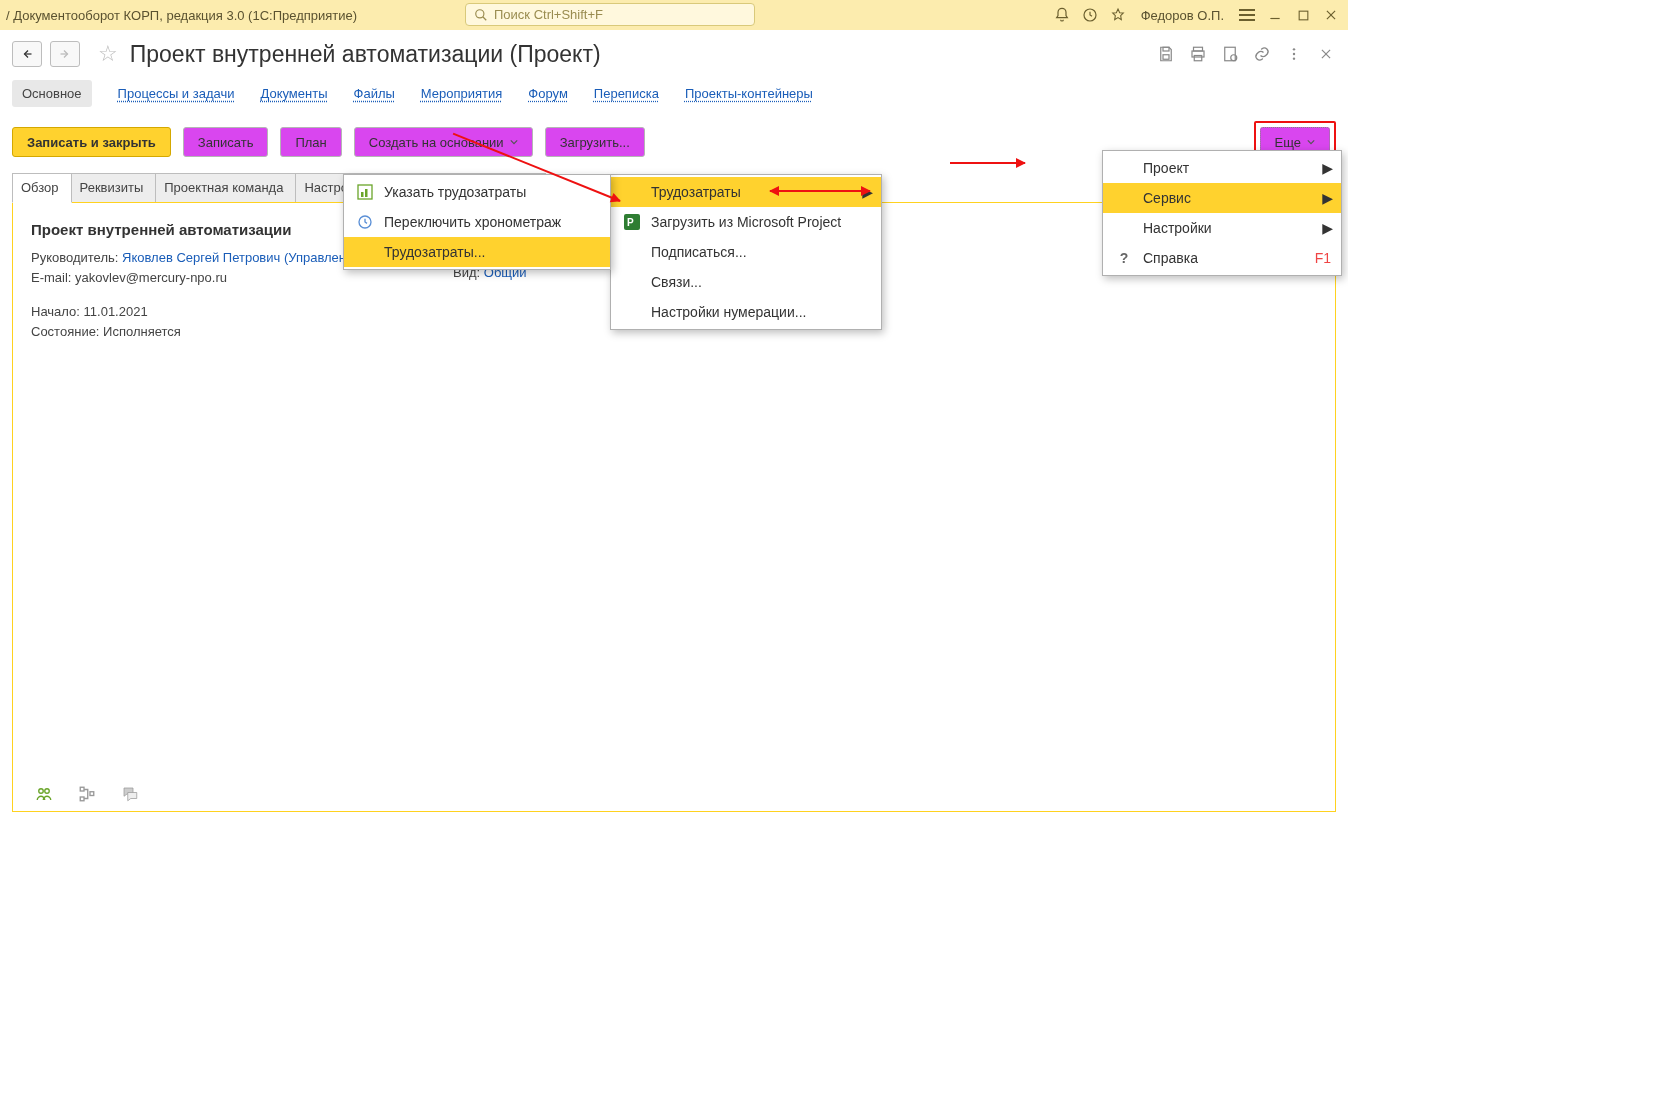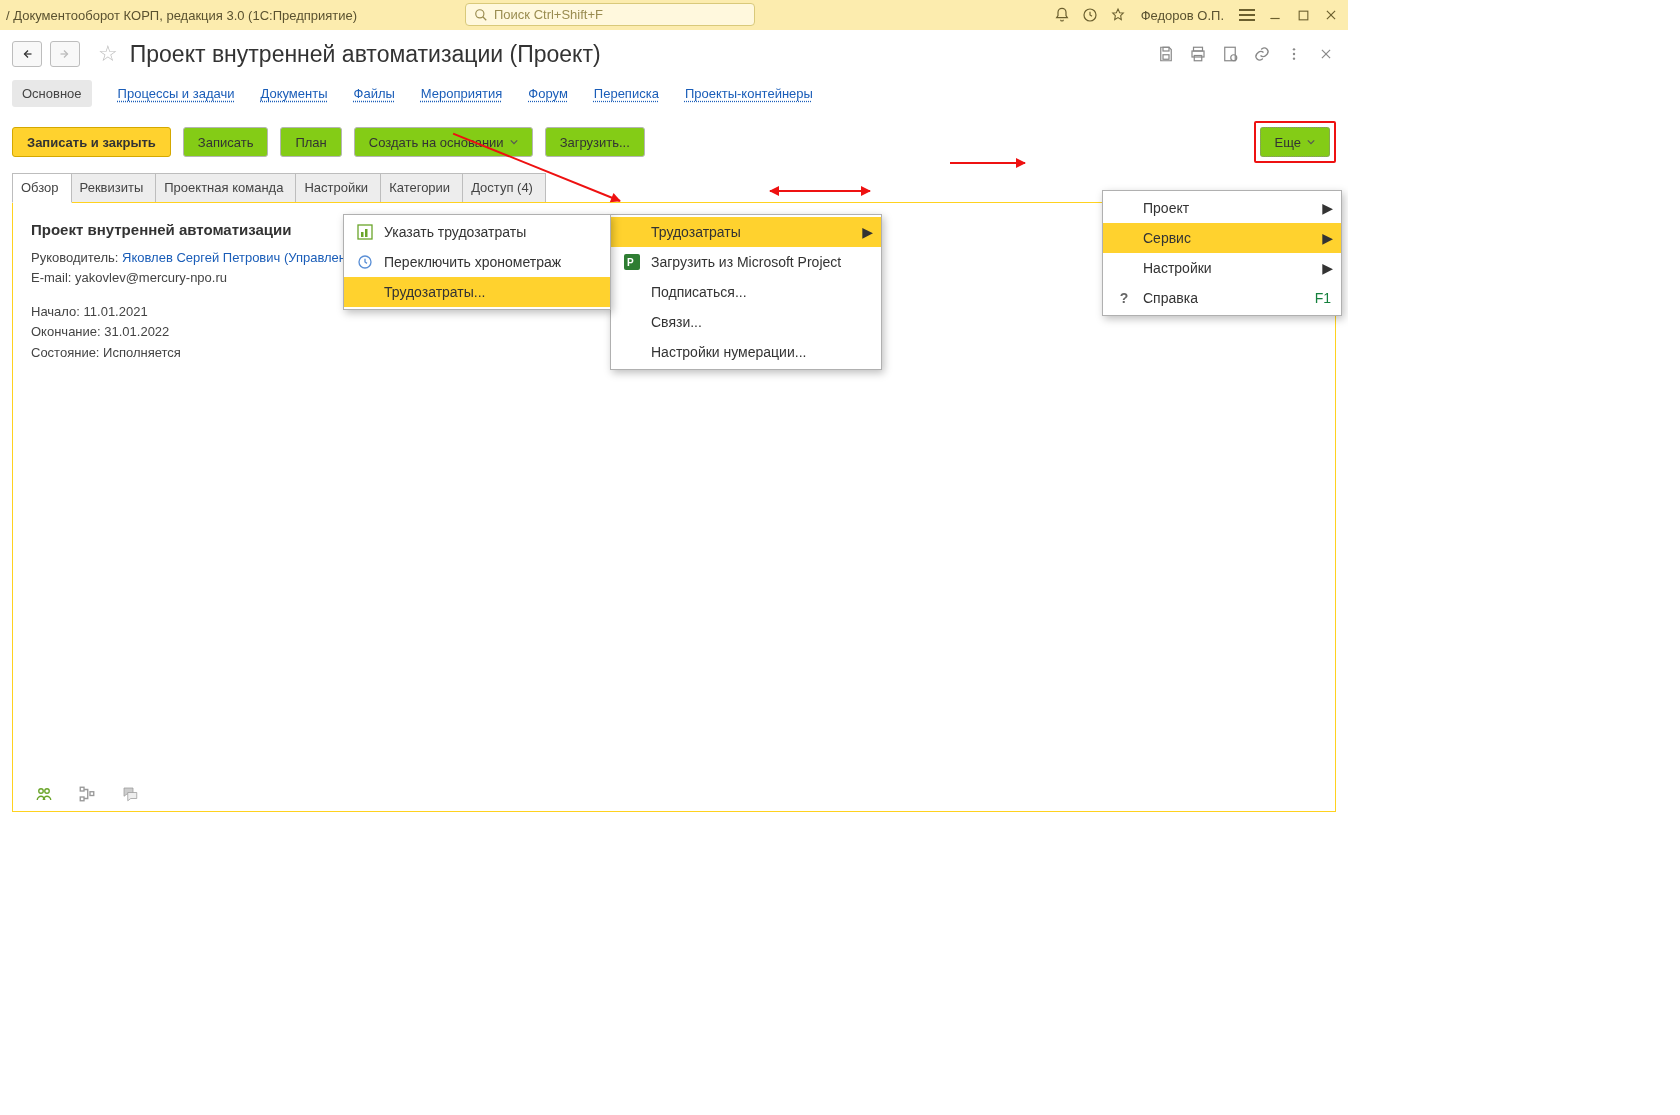--- a/index.html
+++ b/index.html
@@ -79,21 +79,21 @@
   }
   .secnav a { color:#1a5db8; text-decoration: underline dotted #1a5db8; text-underline-offset:3px; }
 
   
   .cmdbar {
     display:flex; align-items:center; gap:12px;
     padding: 4px 12px 10px 12px;
     position:relative;
   }
   .btn {
-    height:30px; padding:0 14px; border:1px solid #b5b5b5; background:#84cc16;
+    height:30px; padding:0 14px; border:1px solid #b5b5b5; background:#d946ef;
     border-radius:3px; display:flex; align-items:center; gap:6px; color:#333;
     font-size:13px;
   }
   .btn.primary { background:#ffd22e; border-color:#d4a800; font-weight:bold; color:#333; }
   .more-wrap {
     margin-left:auto;
     border:2px solid #e11; padding:4px; border-radius:2px;
   }
   .btn.more { border:1px dotted #888; }
 
@@ -138,32 +138,31 @@
   }
   .botrow .g { color:#999; }
 
   
   .menu {
     position:absolute; background:#fff; border:1px solid #b0b0b0;
     box-shadow: 2px 3px 8px rgba(0,0,0,0.25);
     padding:2px 0;
     z-index:50;
     font-size:14px;
-    margin-top:40px;
   }
   .menu .item {
     display:flex; align-items:center; gap:10px;
     height:30px; padding:0 22px 0 12px; color:#333;
     white-space:nowrap;
     position:relative;
   }
   .menu .item .mi-icon { width:18px; height:18px; display:flex; align-items:center; justify-content:center; }
   .menu .item.hover { background:#ffd22e; }
   .menu .item .chev { position:absolute; right:8px; }
-  .menu .item .key { position:absolute; right:10px; color:#15803d;text-align:right; }
+  .menu .item .key { position:absolute; right:10px; color:#ef4444;text-align:right; }
 
   #menu-more { top:150px; right:6px; width:240px; }
   #menu-service { top:174px; left:610px; width:272px; }
   #menu-labor { top:174px; left:343px; width:268px; }
 
   
   .arrow {
     position:absolute; height:2px; background:#e11; z-index:60;
   }
   .arrow::after {
@@ -356,24 +355,20 @@
   <div class="kv-line" style="position:absolute; left:440px; top:60px;">
     <span class="lbl">Вид:</span>
     <span class="lnk">Общий</span>
   </div>
   <div style="height:14px"></div>
   <div class="kv-line">
     <span class="lbl">Начало:</span>
     <span>11.01.2021</span>
   </div>
   <div class="kv-line">
-    <span class="lbl">Окончание:</span>
-    <span>31.01.2022</span>
-  </div>
-  <div class="kv-line">
     <span class="lbl">Состояние:</span>
     <span>Исполняется</span>
   </div>
 
   <div class="botrow">
     <span>
         <svg width="22" height="18" viewBox="0 0 24 24" fill="none" stroke="#6aa52a" stroke-width="1.8">
           <circle cx="8" cy="8" r="3"></circle>
           <circle cx="16" cy="8" r="3"></circle>
           <path d="M3 20c0-3 3-5 5-5s5 2 5 5"></path>

